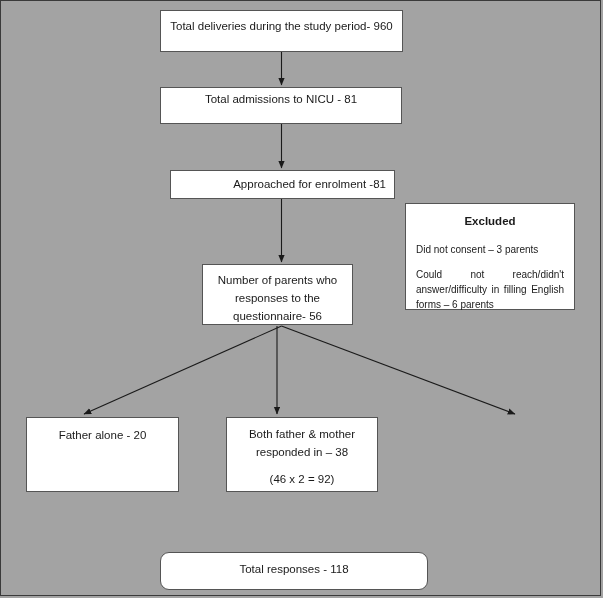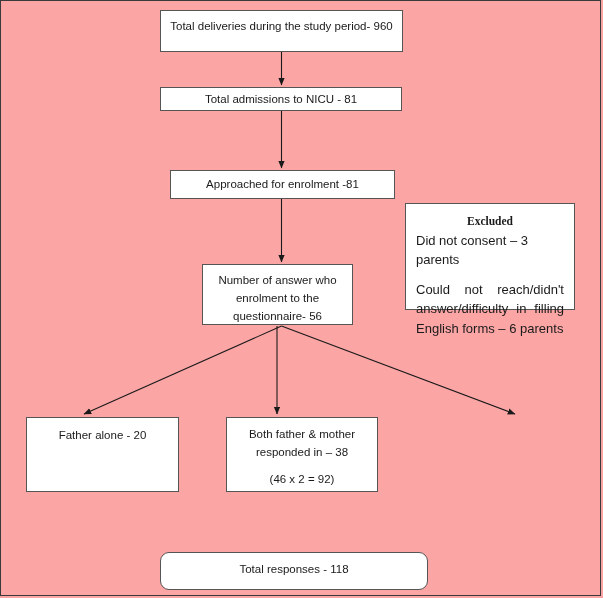--- a/index.html
+++ b/index.html
@@ -5,21 +5,21 @@
 <style>
   html, body {
     margin: 0;
     padding: 0;
     background: #ffffff;
   }
   #page {
     position: relative;
     width: 603px;
     height: 598px;
-    background: #fca5a5;
+    background: #a3a3a3;
     overflow: hidden;
     font-family: "Liberation Sans", sans-serif;
     color: #1a1a1a;
   }
   #page-border {
     position: absolute;
     left: 0;
     top: 0;
     width: 601px;
     height: 596px;
@@ -48,28 +48,27 @@
     text-align: left;
   }
   #excluded .inner {
     padding: 9px 10px 8px 10px;
     text-align: left;
   }
   #excluded .title {
     display: block;
     text-align: center;
     font-weight: bold;
-    margin-bottom: 0;
+    margin-bottom: 11px;
     font-size: 11.5px;
-    font-family: Liberation Serif, serif;
   }
   #excluded .para {
     display: block;
     margin-bottom: 10px;
-    font-size: 13px;
+    font-size: 10px;
     line-height: 1.5;
   }
   #excluded .para.justified {
     text-align: justify;
     text-align-last: left;
     margin-bottom: 0;
   }
   svg#connectors {
     position: absolute;
     left: 0;
@@ -105,44 +104,44 @@
 
     <line x1="281.5" y1="326" x2="515" y2="414" stroke="#1a1a1a" stroke-width="1.1" marker-end="url(#arrowhead)"></line>
   </svg>
 
   <div class="node" id="total-deliveries" style="left:160px; top:10px; width:243px; height:42px;">
     <div class="inner">
       <span class="line">Total deliveries during the study period- 960</span>
     </div>
   </div>
 
-  <div class="node" id="nicu-admissions" style="left:160px; top:87px; width:242px; height:24px;">
+  <div class="node" id="nicu-admissions" style="left:160px; top:87px; width:242px; height:37px;">
     <div class="inner" style="padding-top:3px;">
       <span class="line">Total admissions to NICU - 81</span>
     </div>
   </div>
 
   <div class="node" id="approached" style="left:170px; top:170px; width:225px; height:29px;">
-    <div class="inner" style="padding-top:5px;">
+    <div class="inner" style="padding-top:5px;text-align:right;">
       <span class="line">Approached for enrolment -81</span>
     </div>
   </div>
 
   <div class="node" id="excluded" style="left:405px; top:203px; width:170px; height:107px;">
     <div class="inner">
       <span class="title">Excluded</span>
       <span class="para">Did not consent – 3 parents</span>
       <span class="para justified">Could not reach/didn't answer/difficulty in filling English forms – 6 parents</span>
     </div>
   </div>
 
   <div class="node" id="responded" style="left:202px; top:264px; width:151px; height:61px;">
     <div class="inner">
-      <span class="line">Number of answer who</span>
-      <span class="line">enrolment to the</span>
+      <span class="line">Number of parents who</span>
+      <span class="line">responses to the</span>
       <span class="line">questionnaire- 56</span>
     </div>
   </div>
 
   <div class="node" id="father-alone" style="left:8px; top:417px; width:153px; height:75px;margin-left:18px;">
     <div class="inner" style="padding-top:9px;">
       <span class="line">Father alone - 20</span>
     </div>
   </div>
 

